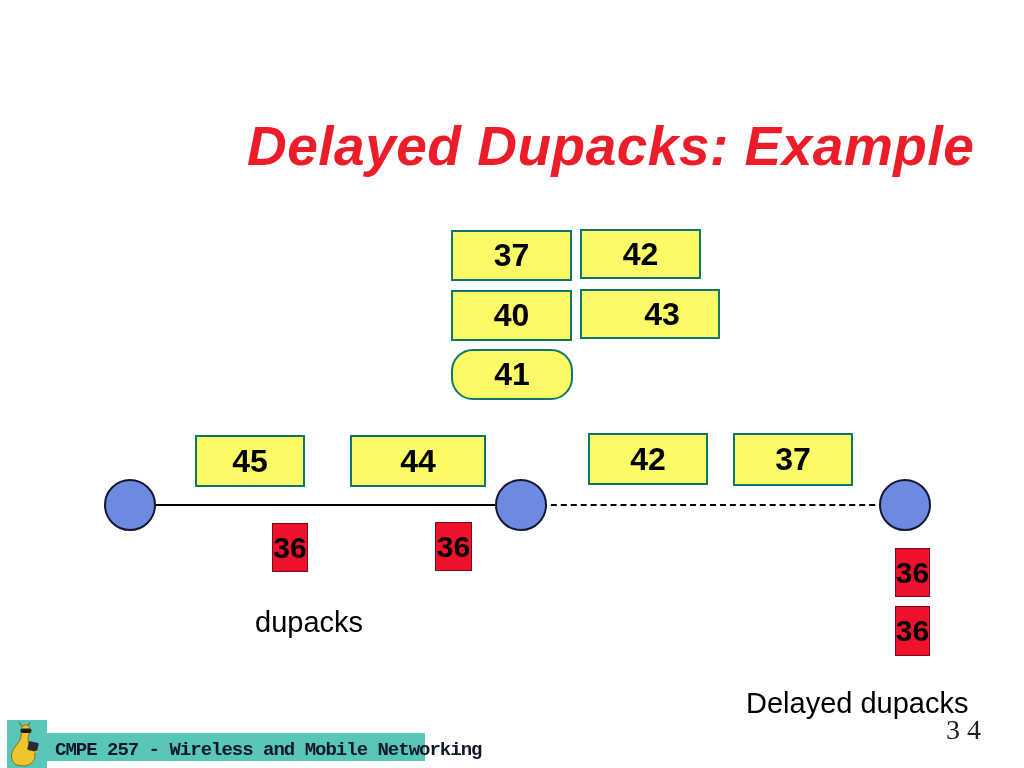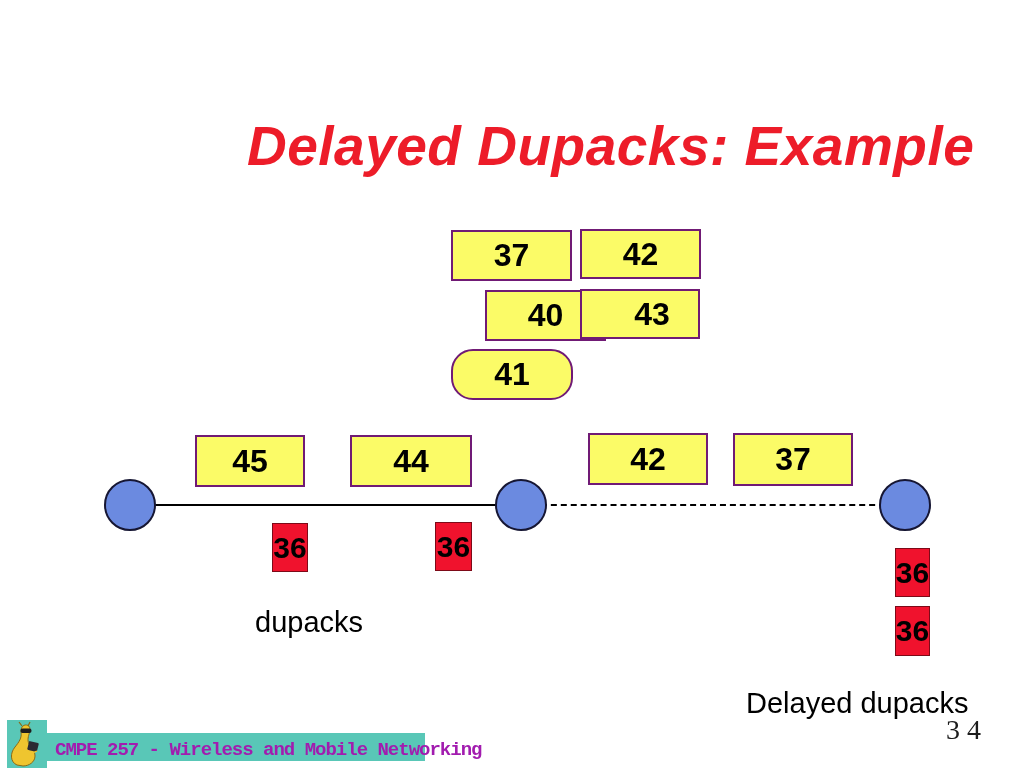--- a/index.html
+++ b/index.html
@@ -27,37 +27,37 @@
     color: #ed1c29;
     white-space: nowrap;
     letter-spacing: 0.5px;
     margin-left: 32px;
   }
 
   
   .ybox {
     position: absolute;
     background: #fbfb67;
-    border: 2px solid #701a75;
+    border: 2px solid #0f766e;
     display: flex;
     align-items: center;
     justify-content: center;
     font-weight: bold;
     font-size: 32px;
     color: #000000;
     font-family: "Liberation Sans", sans-serif;
   }
   .b37 { left: 451px; top: 230px; width: 121px; height: 51px; }
   .b42 { left: 580px; top: 229px; width: 121px; height: 50px; }
-  .b40 { left: 451px; top: 290px; width: 121px; height: 51px; margin-left: 34px; }
-  .b43 { left: 580px; top: 289px; width: 120px; height: 50px; padding-left: 24px; }
+  .b40 { left: 451px; top: 290px; width: 121px; height: 51px; }
+  .b43 { left: 580px; top: 289px; width: 140px; height: 50px; padding-left: 24px; }
   .b41 { left: 451px; top: 349px; width: 122px; height: 51px; border-radius: 22px; }
 
   .l45 { left: 195px; top: 435px; width: 110px; height: 52px; }
-  .l44 { left: 350px; top: 435px; width: 122px; height: 52px; }
+  .l44 { left: 350px; top: 435px; width: 136px; height: 52px; }
   .r42 { left: 588px; top: 433px; width: 120px; height: 52px; }
   .r37 { left: 733px; top: 433px; width: 120px; height: 53px; }
 
   
   .line { position: absolute; height: 0; }
   .line.solid  { left: 130px; top: 504px; width: 391px; border-top: 2px solid #000000; }
   .line.dashed { left: 521px; top: 504px; width: 384px; border-top: 2px dashed #000000; }
 
   
   .node {
@@ -130,21 +130,21 @@
   }
   .logo svg { display: block; width: 40px; height: 48px; }
   .footer-text {
     position: absolute;
     left: 55px;
     top: 739px;
     font-family: "Liberation Mono", "DejaVu Sans Mono", monospace;
     font-weight: bold;
     font-size: 19px;
     letter-spacing: -1px;
-    color: #a21caf;
+    color: #0f172a;
     white-space: nowrap;
   }
 </style>
 </head>
 <body>
 
 <div class="slide">
 
   <div class="title">Delayed Dupacks: Example</div>
 

